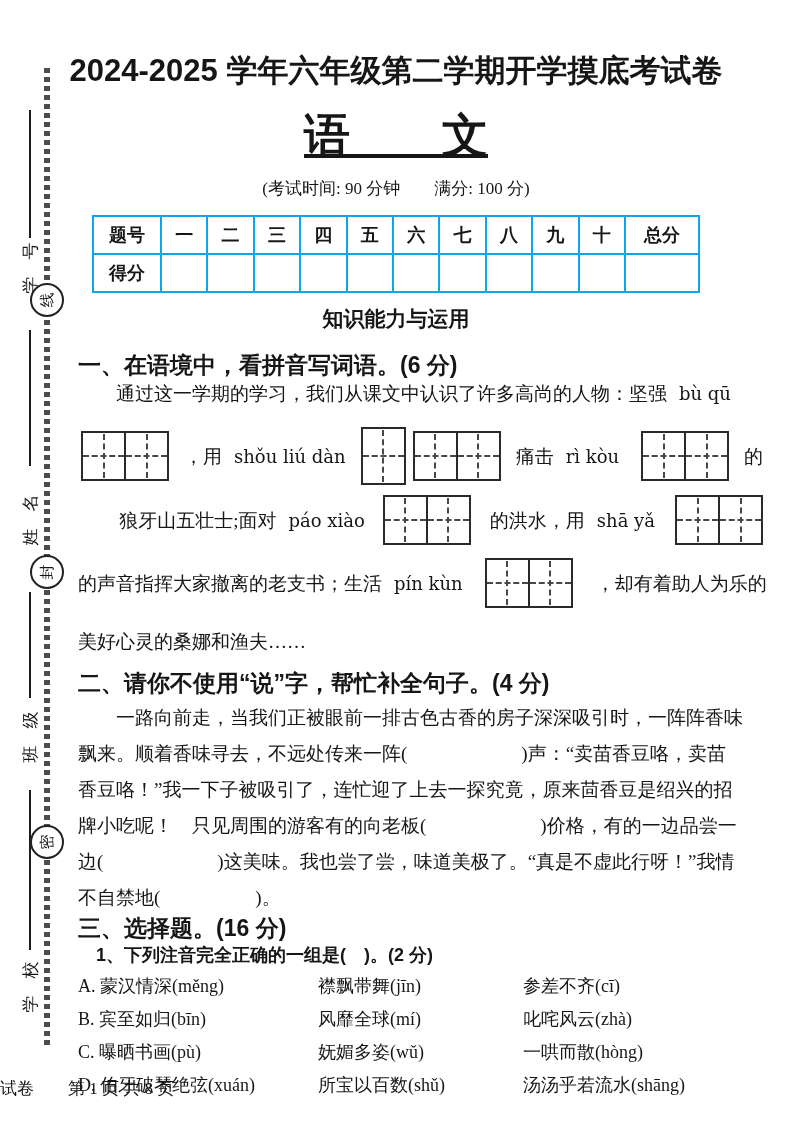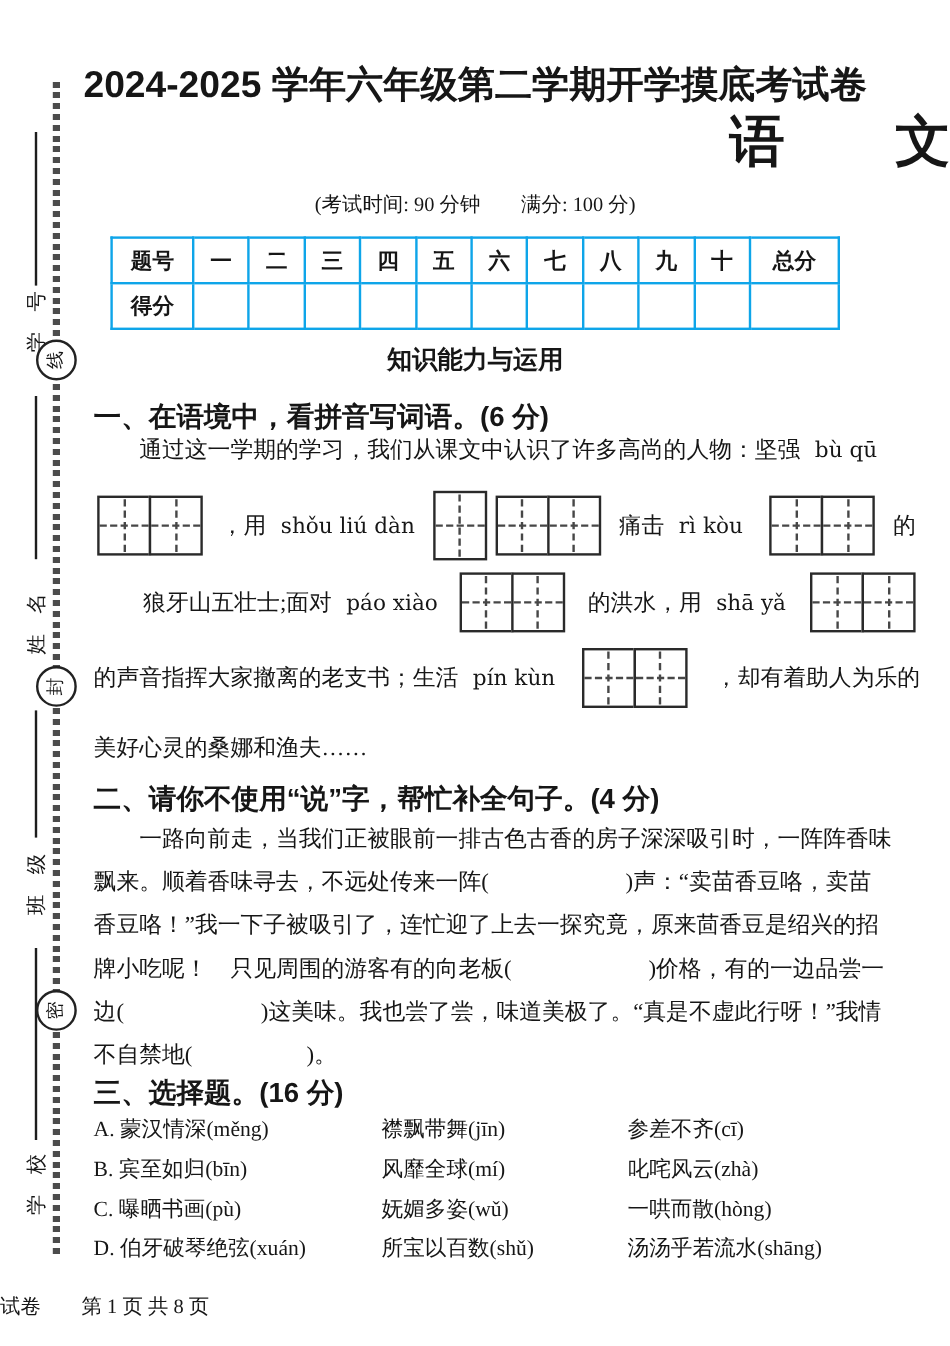--- a/index.html
+++ b/index.html
@@ -19,22 +19,22 @@
   .l1 { top:258px; } .l2 { top:510px; } .l3 { top:727px; } .l4 { top:977px; }
   .scircle { position:absolute; left:30px; width:30px; height:30px; border:2px solid #222;
              border-radius:50%; background:#fff; z-index:2; }
   .scircle span { display:block; width:30px; height:30px; line-height:30px; text-align:center;
                   font-size:15px; transform:rotate(-90deg); }
   .c1 { top:283px; } .c2 { top:555px; } .c3 { top:825px; }
 
   
   .title { margin:52px 24px 0; text-align:center; font-family:"Liberation Sans",sans-serif;
            font-weight:700; font-size:31px; line-height:38px; white-space:nowrap; }
-  .subject { text-align:right; font-family:"Liberation Sans",sans-serif;
-             font-weight:700; font-size:46px; line-height:54px; }
+  .subject { margin-top:18px; text-align:center; font-family:"Liberation Sans",sans-serif;
+             font-weight:700; font-size:46px; line-height:54px;text-decoration:underline; }
   .info { margin-top:16px; text-align:center; font-size:17px; line-height:22px; }
 
   
   table.score { margin:15px 0 0 92px; border-collapse:collapse; table-layout:fixed; width:608px;
                 font-family:"Liberation Sans",sans-serif; font-size:18px; font-weight:600; }
   table.score td { border:2px solid #0ea5e9; height:36px; text-align:center; padding:0; }
   table.score td:first-child { width:66px; }
   table.score td:last-child  { width:72px; }
 
   
@@ -193,20 +193,21 @@
   <div id="q2lines">
       <div class="qline first">一路向前走，当我们正被眼前一排古色古香的房子深深吸引时，一阵阵香味</div>
       <div class="qline">飘来。顺着香味寻去，不远处传来一阵(　　　　　　)声：“卖苗香豆咯，卖苗</div>
       <div class="qline">香豆咯！”我一下子被吸引了，连忙迎了上去一探究竟，原来茴香豆是绍兴的招</div>
       <div class="qline">牌小吃呢！　只见周围的游客有的向老板(　　　　　　)价格，有的一边品尝一</div>
       <div class="qline">边(　　　　　　)这美味。我也尝了尝，味道美极了。“真是不虚此行呀！”我情</div>
       <div class="qline">不自禁地(　　　　　)。</div>
     </div>
 
   <div class="qhead mt2">三、选择题。(16 分)</div>
+  <div class="subq">1、下列注音完全正确的一组是(　)。(2 分)</div>
   <div id="optgrid">
       <div>A. 蒙汉情深(měng)</div>
       <div>襟飘带舞(jīn)</div>
       <div>参差不齐(cī)</div>
       <div>B. 宾至如归(bīn)</div>
       <div>风靡全球(mí)</div>
       <div>叱咤风云(zhà)</div>
       <div>C. 曝晒书画(pù)</div>
       <div>妩媚多姿(wǔ)</div>
       <div>一哄而散(hòng)</div>

